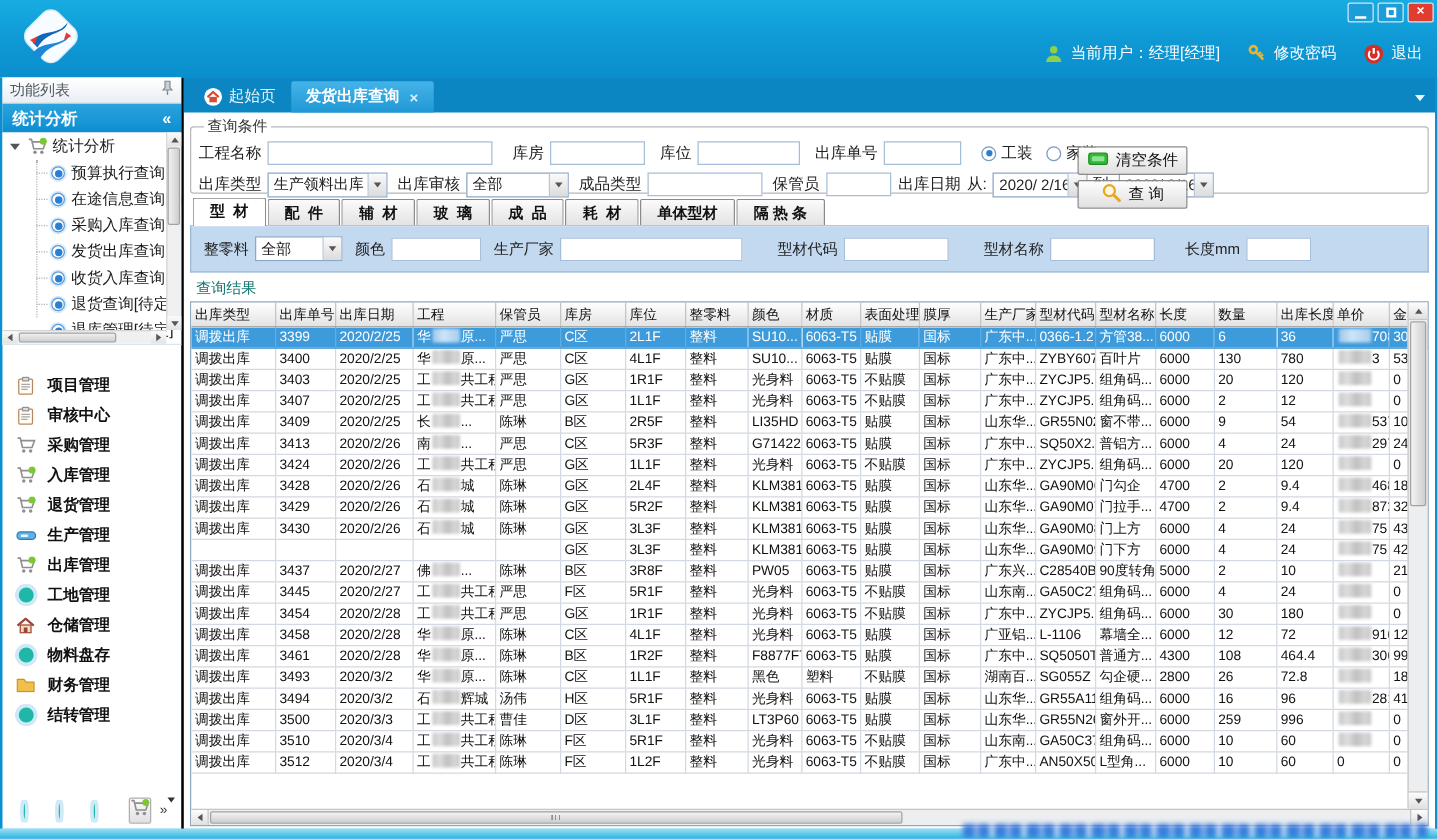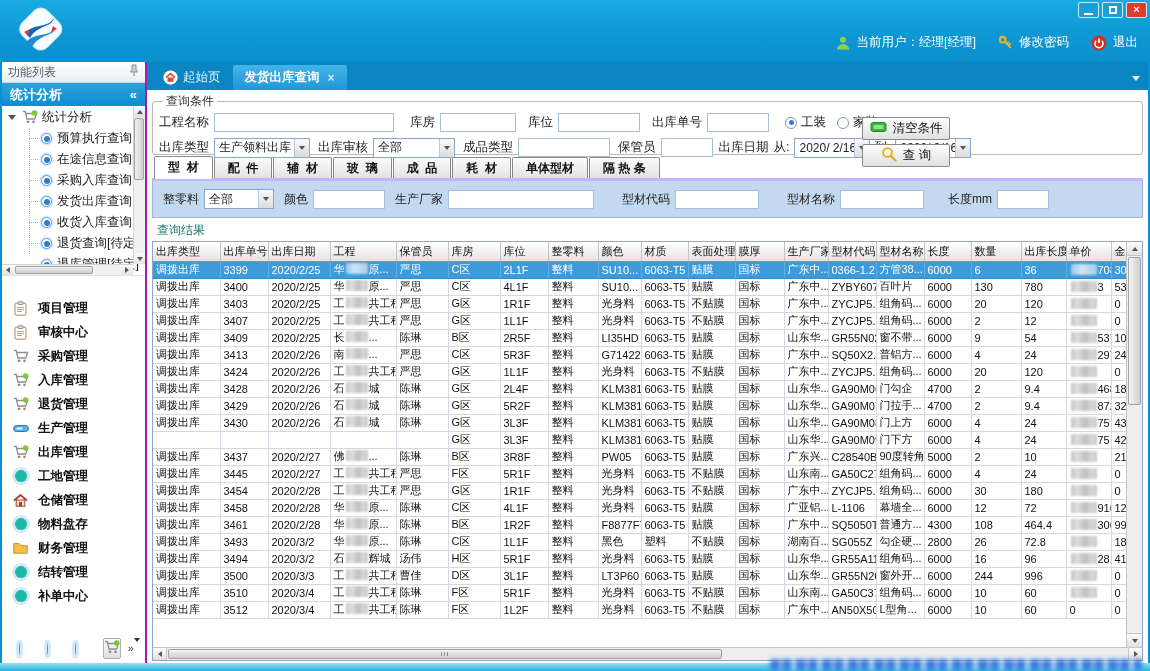--- a/index.html
+++ b/index.html
@@ -20,21 +20,21 @@
 .wc .maxbox { display:block; width:8px; height:8px; border:2px solid #fff; margin:3px auto 0; background:transparent; }
 .userbar { position:absolute; right:12px; top:34px; display:flex; align-items:center; gap:6px;
   color:#fff; font-size:12.5px; white-space:nowrap; }
 .userbar .ub-icon { display:inline-flex; align-items:center; }
 .userbar .gap { width:10px; }
 
 
 .body-row { position:absolute; top:62px; left:0; right:0; bottom:8px; display:flex; }
 
 
-.sidebar { width:147px; flex:none; background:#fff; border-left:2px solid #0a8fd0; border-right:2px solid #a21caf;
+.sidebar { width:147px; flex:none; background:#fff; border-left:2px solid #0a8fd0; border-right:2px solid #000000;
   display:flex; flex-direction:column; position:relative; }
 .func-header { height:21px; flex:none; background:linear-gradient(#ffffff,#e9eef4); border-bottom:1px solid #ccd4dc;
   color:#50585f; font-size:12px; padding:0 6px; display:flex; justify-content:space-between; align-items:center; }
 .group-header { height:23px; flex:none; background:linear-gradient(#2ba3de,#0d8ed0); color:#fff; font-size:13px;
   font-weight:bold; padding:0 8px; display:flex; justify-content:space-between; align-items:center; }
 .group-header .collapse { font-size:13px; cursor:pointer; }
 .tree { height:170px; flex:none; position:relative; overflow:hidden; background:#fff; border-bottom:1px solid #dce4ec; }
 .tree-root { height:22px; display:flex; align-items:center; gap:4px; padding-left:6px; font-size:12.5px; color:#1a1a1a; }
 .expander { width:0; height:0; border-left:4px solid transparent; border-right:4px solid transparent;
   border-top:5px solid #555; margin-right:1px; }
@@ -90,21 +90,21 @@
 .radio { width:12px; height:12px; border-radius:50%; border:1px solid #7a9ac0; background:#fff; margin-right:4px;
   position:relative; flex:none; cursor:pointer; }
 .radio.checked::after { content:""; position:absolute; inset:2.5px; border-radius:50%; background:#2a7fd4; }
 .btn { position:absolute; height:23px; border:1px solid #8a8a8a; border-radius:2px;
   background:linear-gradient(#fefefe,#e0e0e0); font-size:12.5px; color:#111; display:flex; align-items:center;
   justify-content:center; gap:6px; cursor:pointer; font-family:"Liberation Sans","DejaVu Sans",sans-serif; }
 .btn-clear { right:192px; top:7px; width:88px; }
 .btn-search { right:192px; top:34px; width:88px; }
 
 
-.mat-tabs { flex:none; display:flex; align-items:flex-end; height:23px; margin:2px 5px 0; border-bottom:3px solid #c4b5fd; padding-left:2px; }
+.mat-tabs { flex:none; display:flex; align-items:flex-end; height:23px; margin:2px 5px 0; border-bottom:1px solid #c4b5fd; padding-left:2px; }
 .mat-tab { height:21px; line-height:20px; padding:0 13px; border:1px solid #8a8a8a; border-bottom:none;
   border-radius:2px 2px 0 0; background:linear-gradient(#fbfbfb,#e3e3e3); font-size:12px; font-weight:bold;
   color:#111; margin-right:1px; cursor:pointer; white-space:pre; }
 .mat-tab.active { background:#fff; height:23px; margin-bottom:-1px; }
 .filter-panel { flex:none; height:37px; margin:0 5px; background:#c3d9ef; border:1px solid #9cb8d6; border-top:none;
   display:flex; align-items:center; font-size:12px; color:#222; padding:0 10px; white-space:nowrap; }
 .filter-panel label { margin-right:5px; }
 
 
 .results-title { flex:none; font-size:12px; color:#0f766e; margin:4px 0 2px 10px; }
@@ -378,26 +378,20 @@
                 <path d="M0.8 1.5 h5.4 l1.6 2.2 h6.4 v7.5 H0.8 z" fill="#f2c04a" stroke="#c89426"></path>
               </svg>
             </span>
             <span>财务管理</span>
           </div>
           <div class="menu-item">
             <span class="mi-icon">
               <span class="ic-circle"></span>
             </span>
             <span>结转管理</span>
-          </div>
-          <div class="menu-item">
-            <span class="mi-icon">
-              <span class="ic-circle"></span>
-            </span>
-            <span>补单中心</span>
           </div>
         </div>
       <div class="side-footer">
         <span class="ic-circle"></span>
         <span class="ic-circle"></span>
         <span class="ic-circle"></span>
         <span class="cart-btn">
             <span><svg width="16" height="14" viewBox="0 0 16 14">
                 <path d="M1 1.5h2.2L5 9h7.6l2-5.5H4" fill="none" stroke="#8f8f8f" stroke-width="1.3"></path>
                 <circle cx="6" cy="11.8" r="1.4" fill="#8f8f8f"></circle>
@@ -984,21 +978,21 @@
                   <td>3L1F</td>
                   <td>整料</td>
                   <td>LT3P60</td>
                   <td>6063-T5</td>
                   <td>贴膜</td>
                   <td>国标</td>
                   <td>山东华...</td>
                   <td>GR55N26</td>
                   <td>窗外开...</td>
                   <td>6000</td>
-                  <td>244</td>
+                  <td>259</td>
                   <td>996</td>
                   <td><span class="blur-block bw24"></span></td>
                   <td>0</td>
                 </tr>
                 <tr class="">
                   <td>调拨出库</td>
                   <td>3510</td>
                   <td>2020/3/4</td>
                   <td>工<span class="blur-block bw22"></span>共工程</td>
                   <td>陈琳</td>

